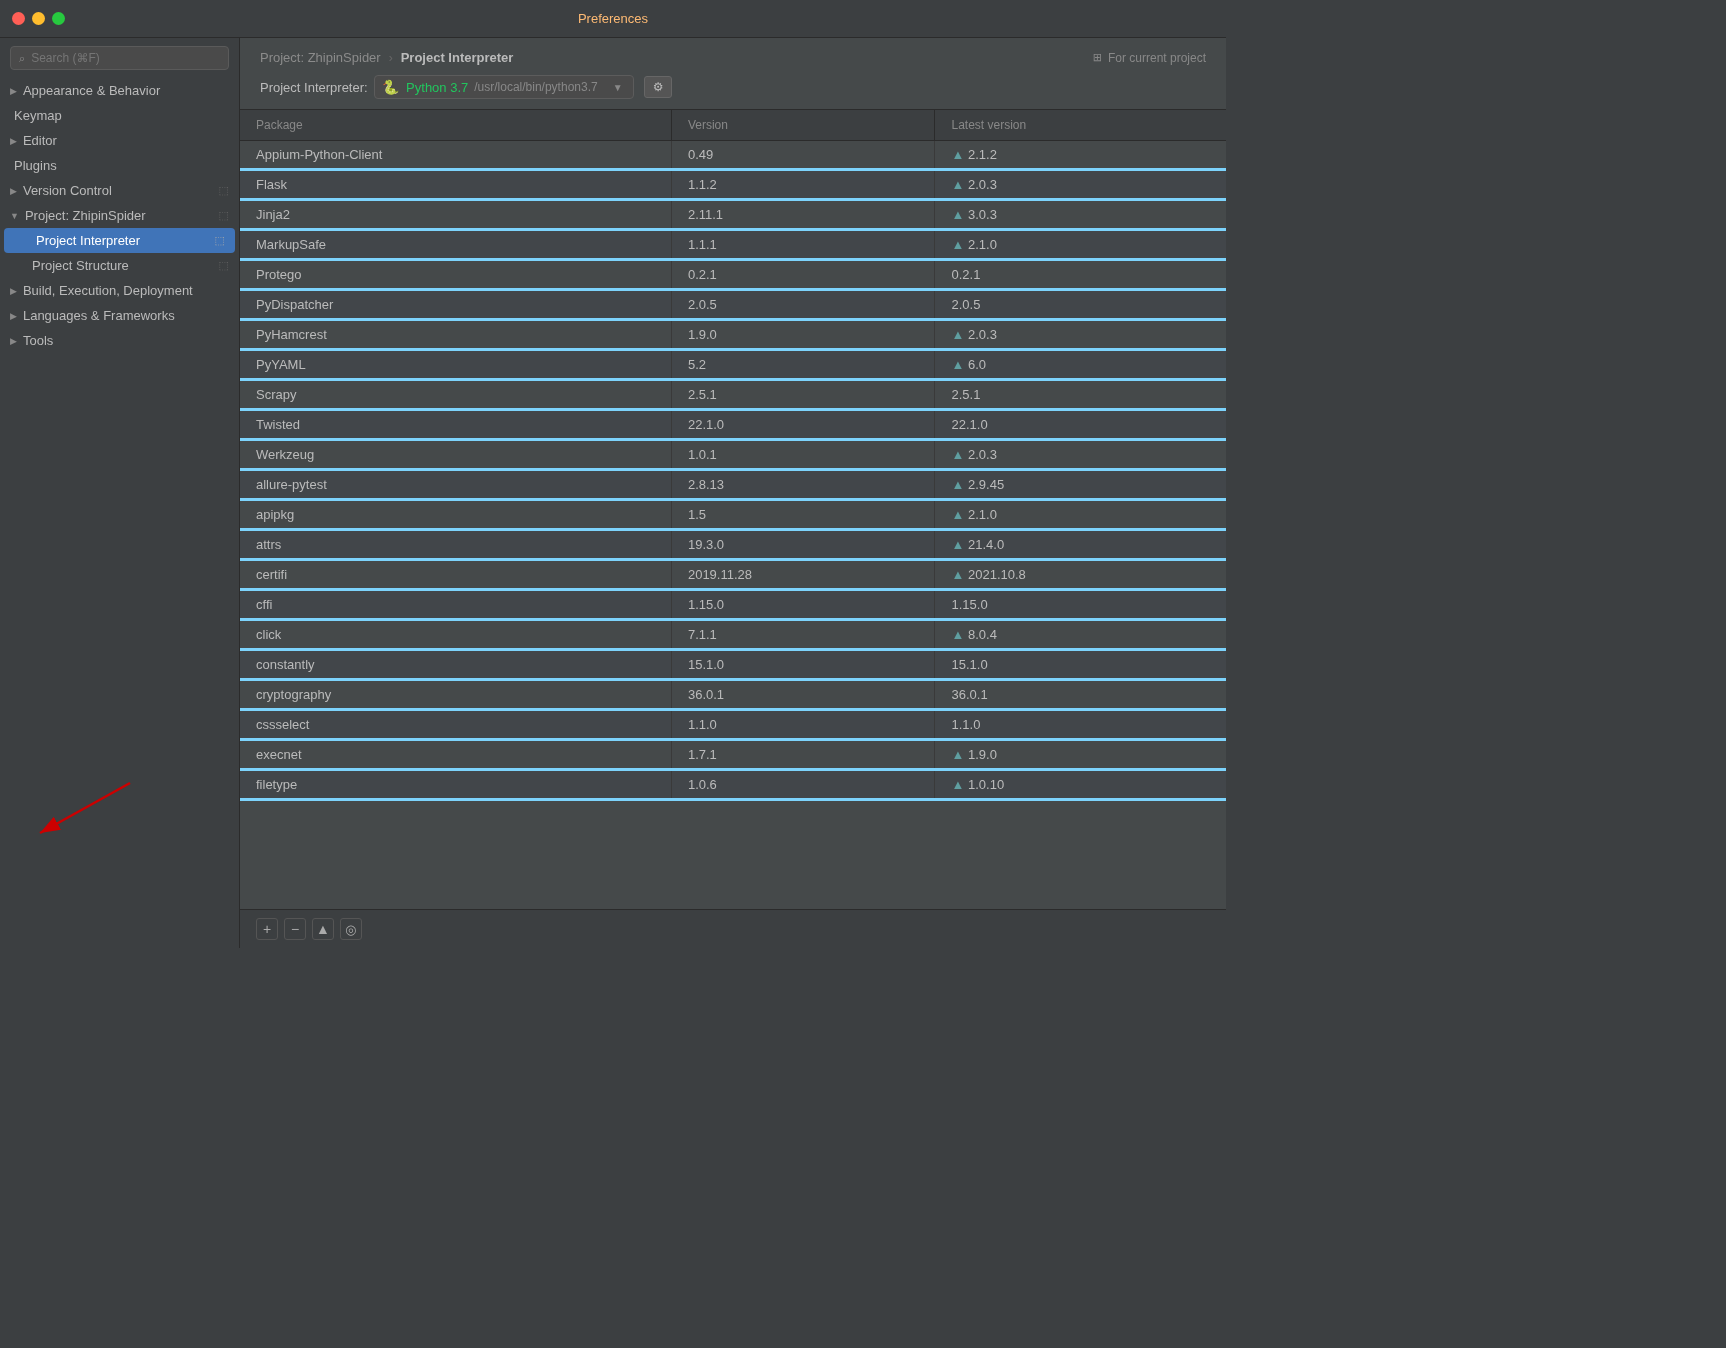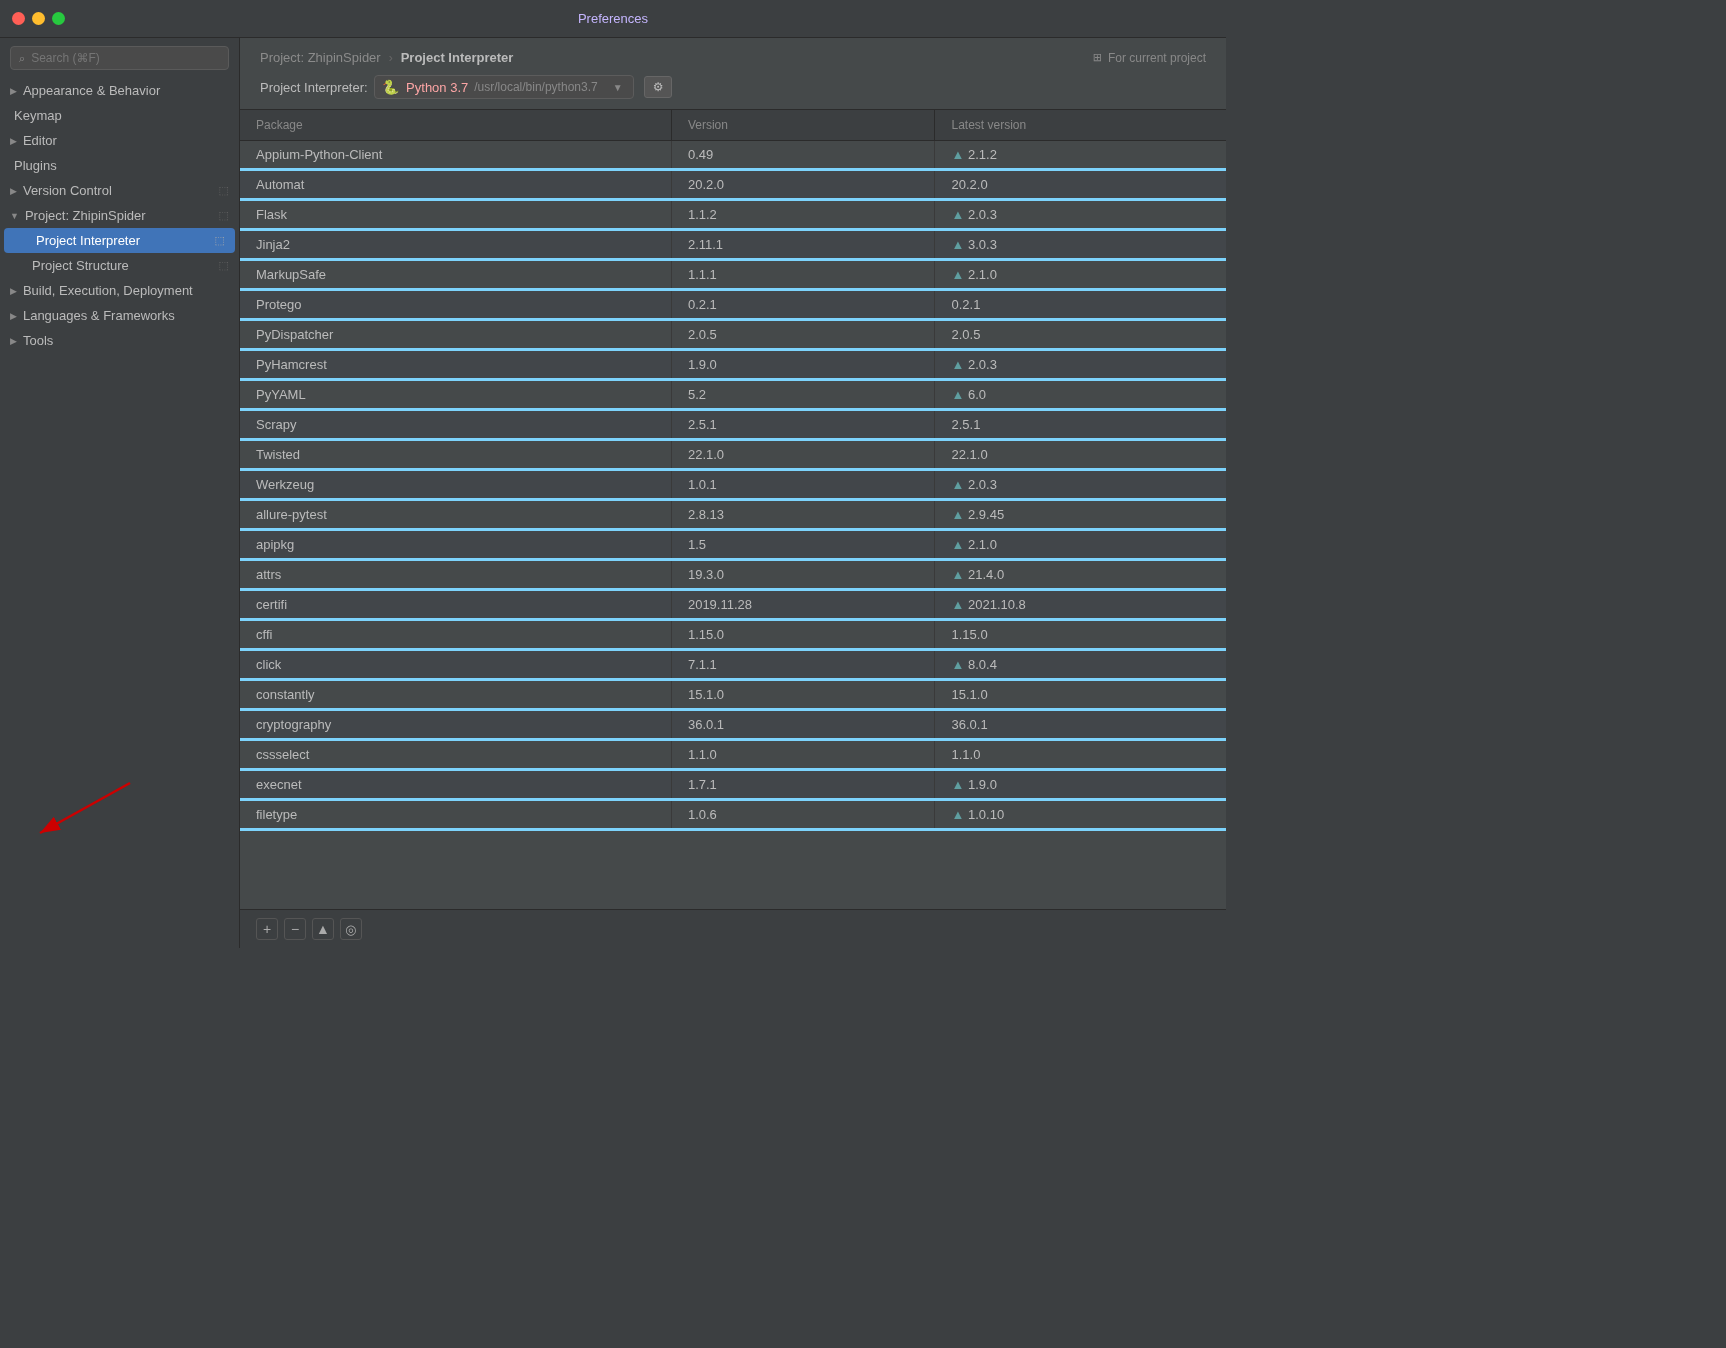--- a/index.html
+++ b/index.html
@@ -34,21 +34,21 @@
       width: 13px; height: 13px;
       border-radius: 50%;
       border: none;
       cursor: pointer;
     }
     .win-btn.close { background: #ff5f56; }
     .win-btn.minimize { background: #ffbd2e; }
     .win-btn.maximize { background: #27c93f; }
     .title-bar-text {
       font-size: 13px;
-      color: #c4b5fd;
+      color: #fdba74;
     }
 
     
     .main-container {
       display: flex;
       height: calc(100% - 38px);
     }
 
     
     .sidebar {
@@ -177,21 +177,21 @@
       padding: 3px 10px 3px 8px;
       display: flex;
       align-items: center;
       gap: 6px;
       cursor: pointer;
       color: #bbbbbb;
       font-size: 13px;
       min-width: 260px;
     }
     .python-emoji { font-size: 14px; }
-    .python-version { color: #fca5a5; font-weight: 500; }
+    .python-version { color: #22c55e; font-weight: 500; }
     .python-path { color: #888; font-size: 12px; }
     .dropdown-arrow { margin-left: auto; color: #888; font-size: 10px; }
 
     
     .package-table-container {
       flex: 1;
       overflow-y: auto;
       padding: 0;
     }
 
@@ -359,25 +359,20 @@
             <th>Latest version</th>
           </tr>
         </thead>
         <tbody id="pkg-tbody">
         <tr>
               <td>Appium-Python-Client</td>
               <td>0.49</td>
               <td><span style="color:#5f9ea0;">▲</span> 2.1.2</td>
             </tr>
             <tr>
-              <td>Automat</td>
-              <td>20.2.0</td>
-              <td>20.2.0</td>
-            </tr>
-            <tr>
               <td>Flask</td>
               <td>1.1.2</td>
               <td><span style="color:#5f9ea0;">▲</span> 2.0.3</td>
             </tr>
             <tr>
               <td>Jinja2</td>
               <td>2.11.1</td>
               <td><span style="color:#5f9ea0;">▲</span> 3.0.3</td>
             </tr>
             <tr>

